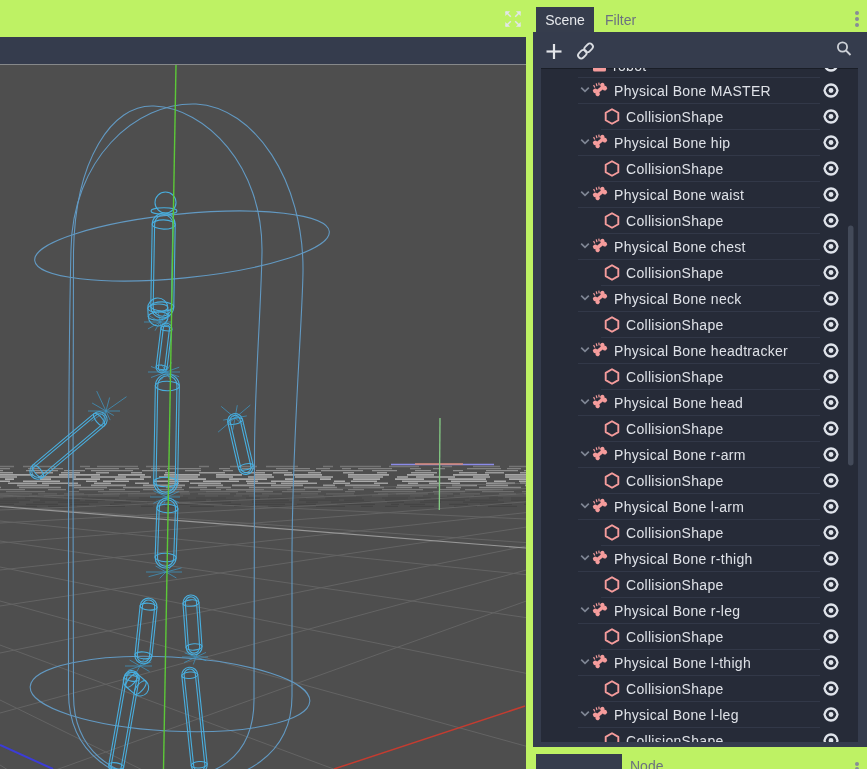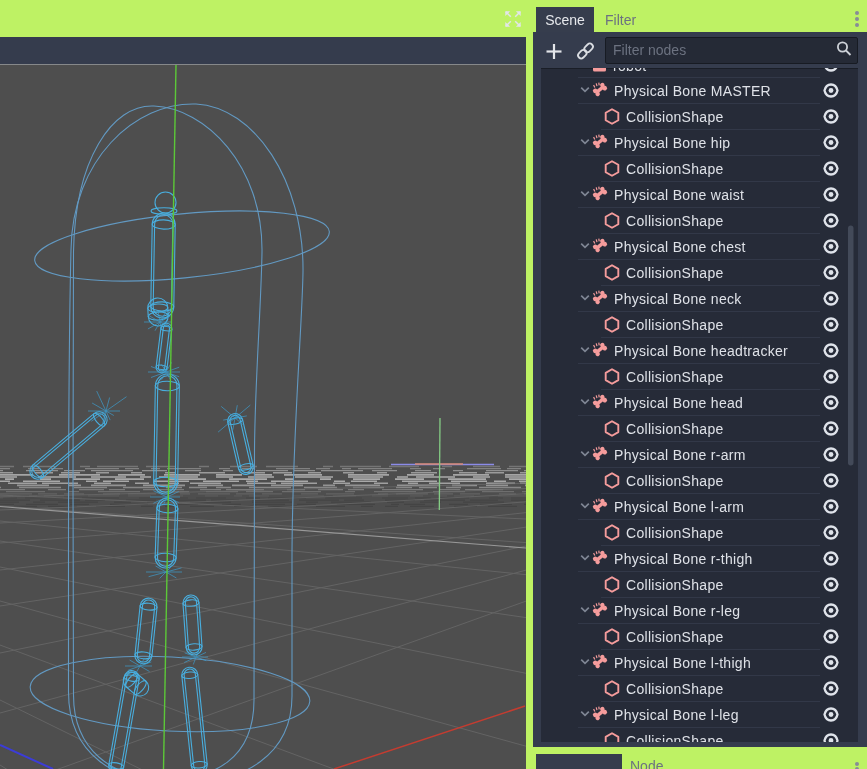--- a/index.html
+++ b/index.html
@@ -195,23 +195,20 @@
 <line x1="415" y1="464" x2="463" y2="464" stroke="#d98a74" stroke-width="1.4"></line>
 <line x1="440" y1="418" x2="439.3" y2="510" stroke="#84cc84" stroke-width="1.3"></line>
 </svg>
 
   <div class="abs" style="left:533px;top:32px;width:334px;height:715px;background:#353c4d"></div>
 
   <div class="abs" style="left:536px;top:7px;width:58px;height:25px;background:#363d4d;
        color:#e6e8ec;font-size:14px;line-height:26px;text-align:center">Scene</div>
   <div class="abs" style="left:605px;top:7px;height:25px;color:#6c7280;font-size:14px;line-height:26px">Filter</div>
 
-  <div class="abs" style="left:605px;top:37px;width:253px;height:27px;background:#252a36;
-       border:1px solid #171b23;border-radius:2px;color:#6c7280;font-size:14px;line-height:25px;
-       padding-left:7px">Filter nodes</div>
   <svg width="867" height="65" viewBox="0 0 867 65" style="position:absolute;left:0;top:0" xmlns="http://www.w3.org/2000/svg">
 <g stroke="#e2e5e9" stroke-width="1.5" fill="#e2e5e9">
 <line x1="510.8" y1="16.8" x2="505.8" y2="11.8"></line>
 <polygon points="505.3,16.1 505.3,11.3 510.1,11.3" stroke="none"></polygon>
 <line x1="515.2" y1="16.8" x2="520.2" y2="11.8"></line>
 <polygon points="520.7,16.1 520.7,11.3 515.9,11.3" stroke="none"></polygon>
 <line x1="510.8" y1="21.2" x2="505.8" y2="26.2"></line>
 <polygon points="505.3,21.9 505.3,26.7 510.1,26.7" stroke="none"></polygon>
 <line x1="515.2" y1="21.2" x2="520.2" y2="26.2"></line>
 <polygon points="520.7,21.9 520.7,26.7 515.9,26.7" stroke="none"></polygon>

